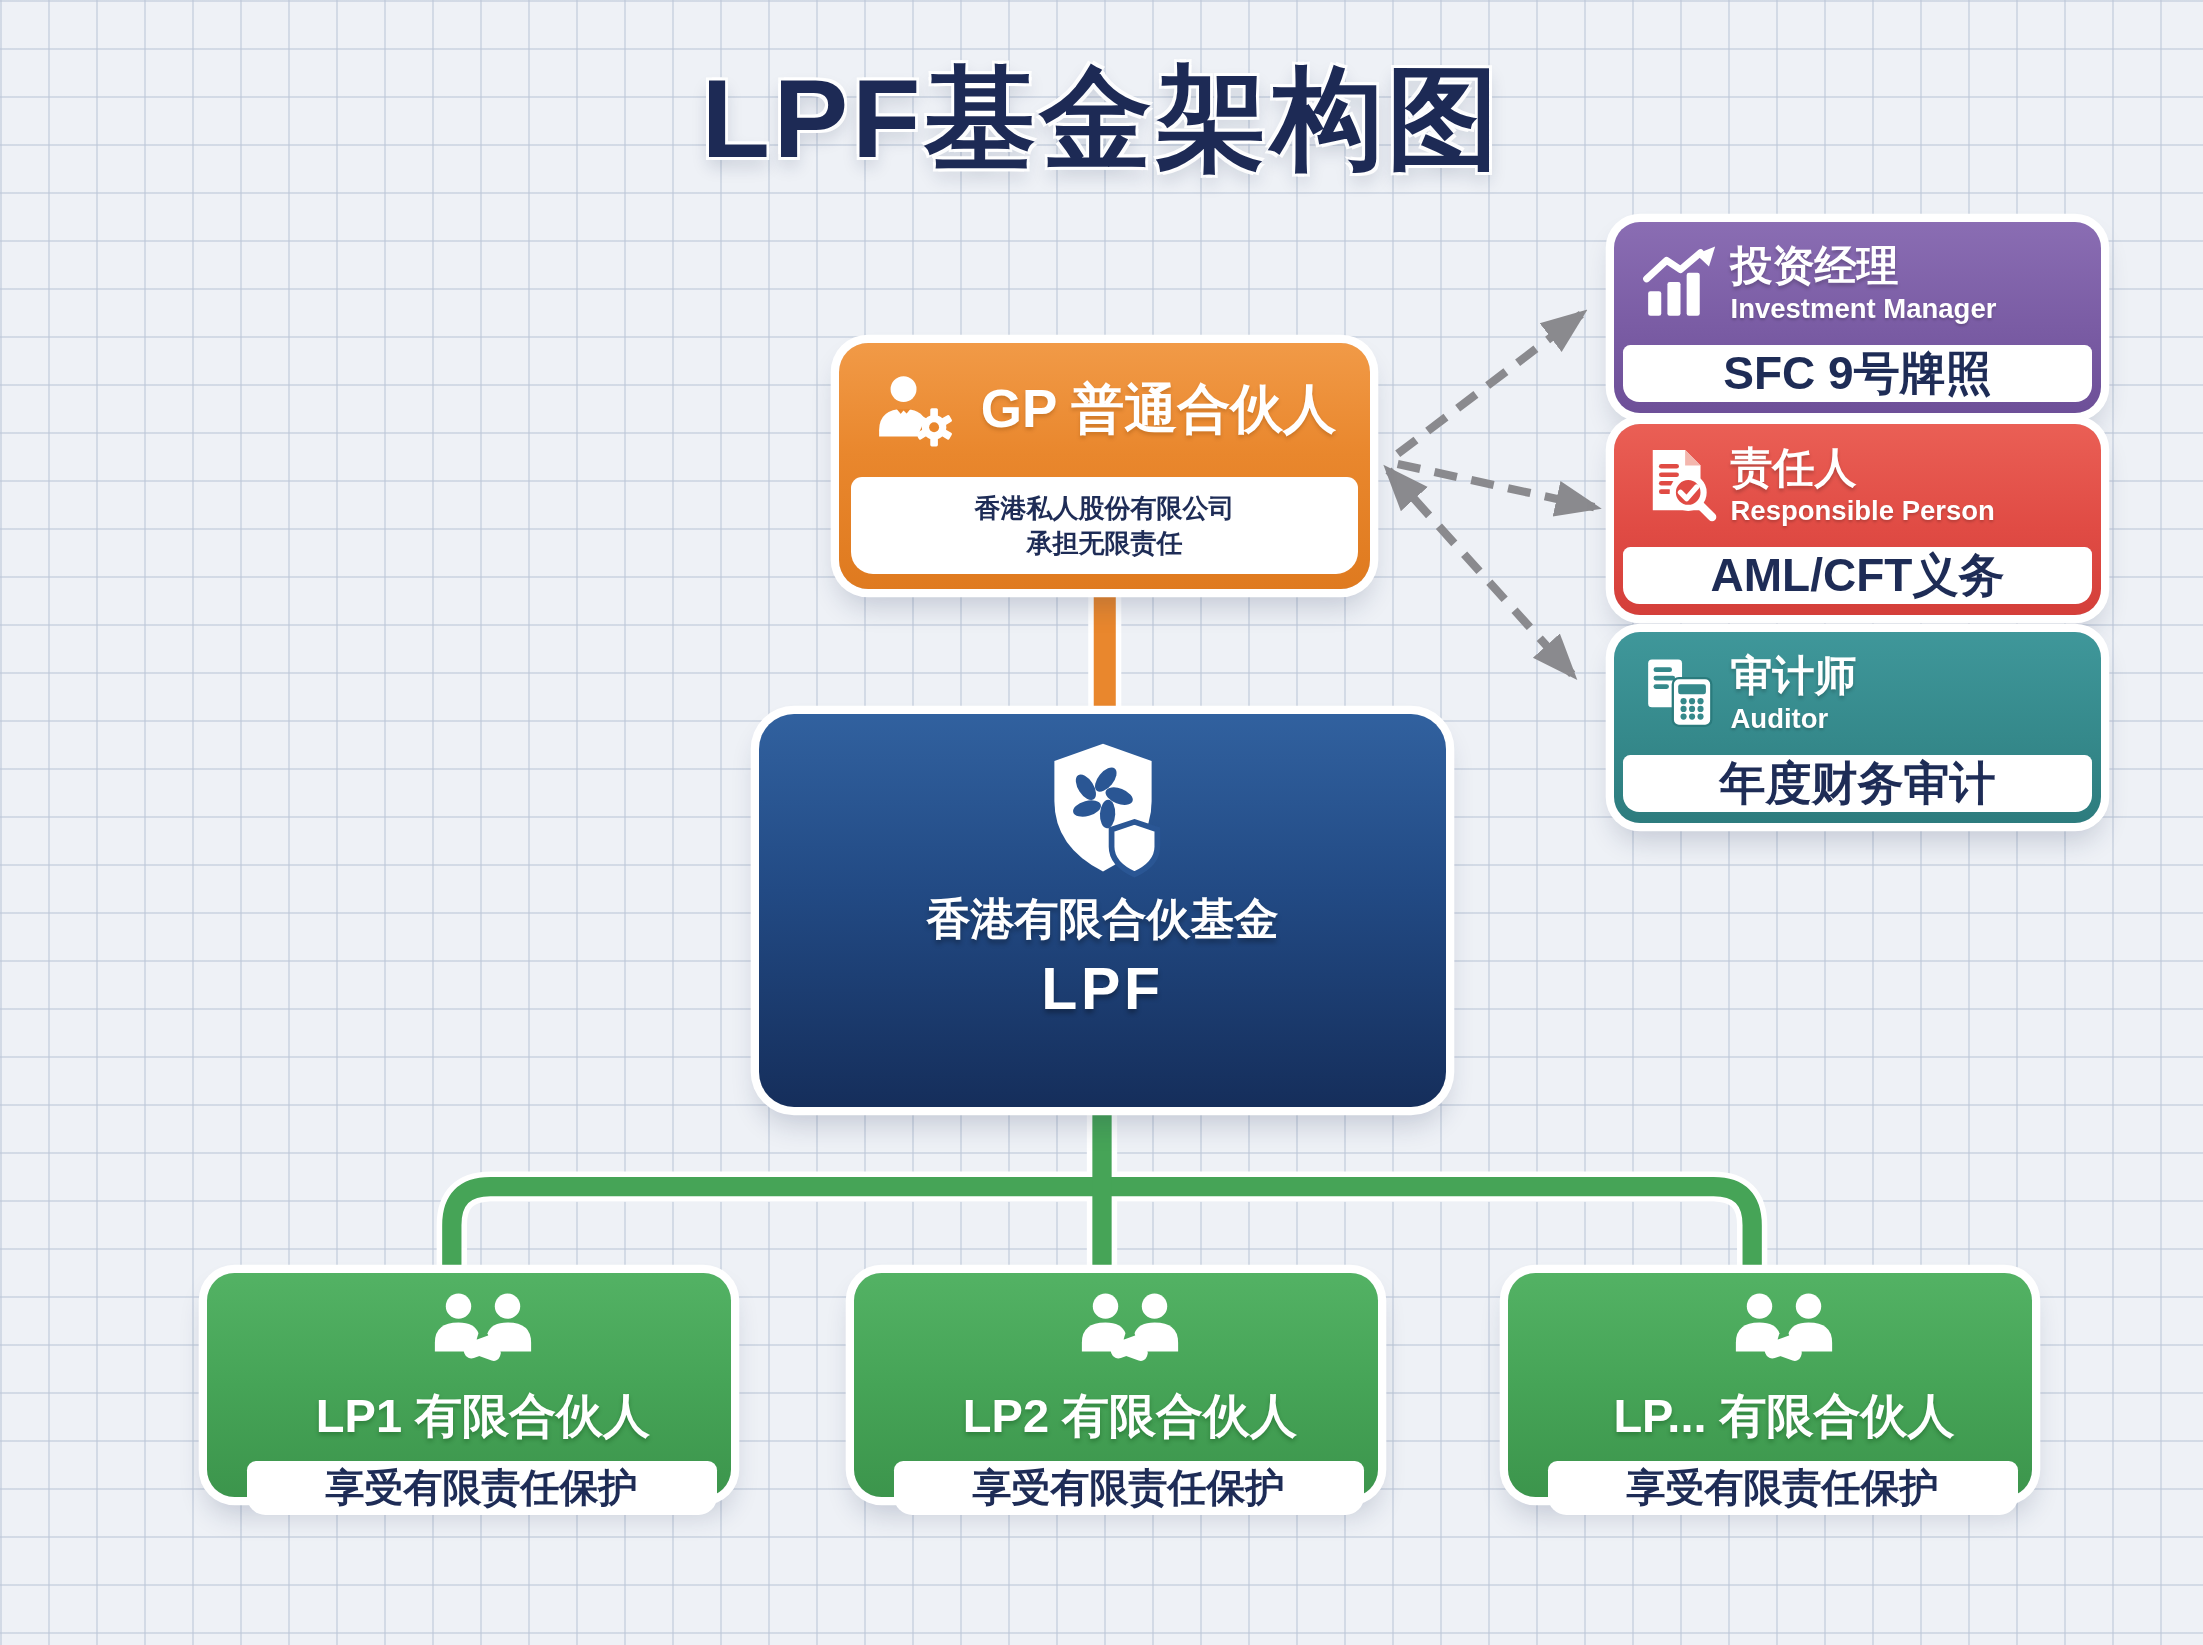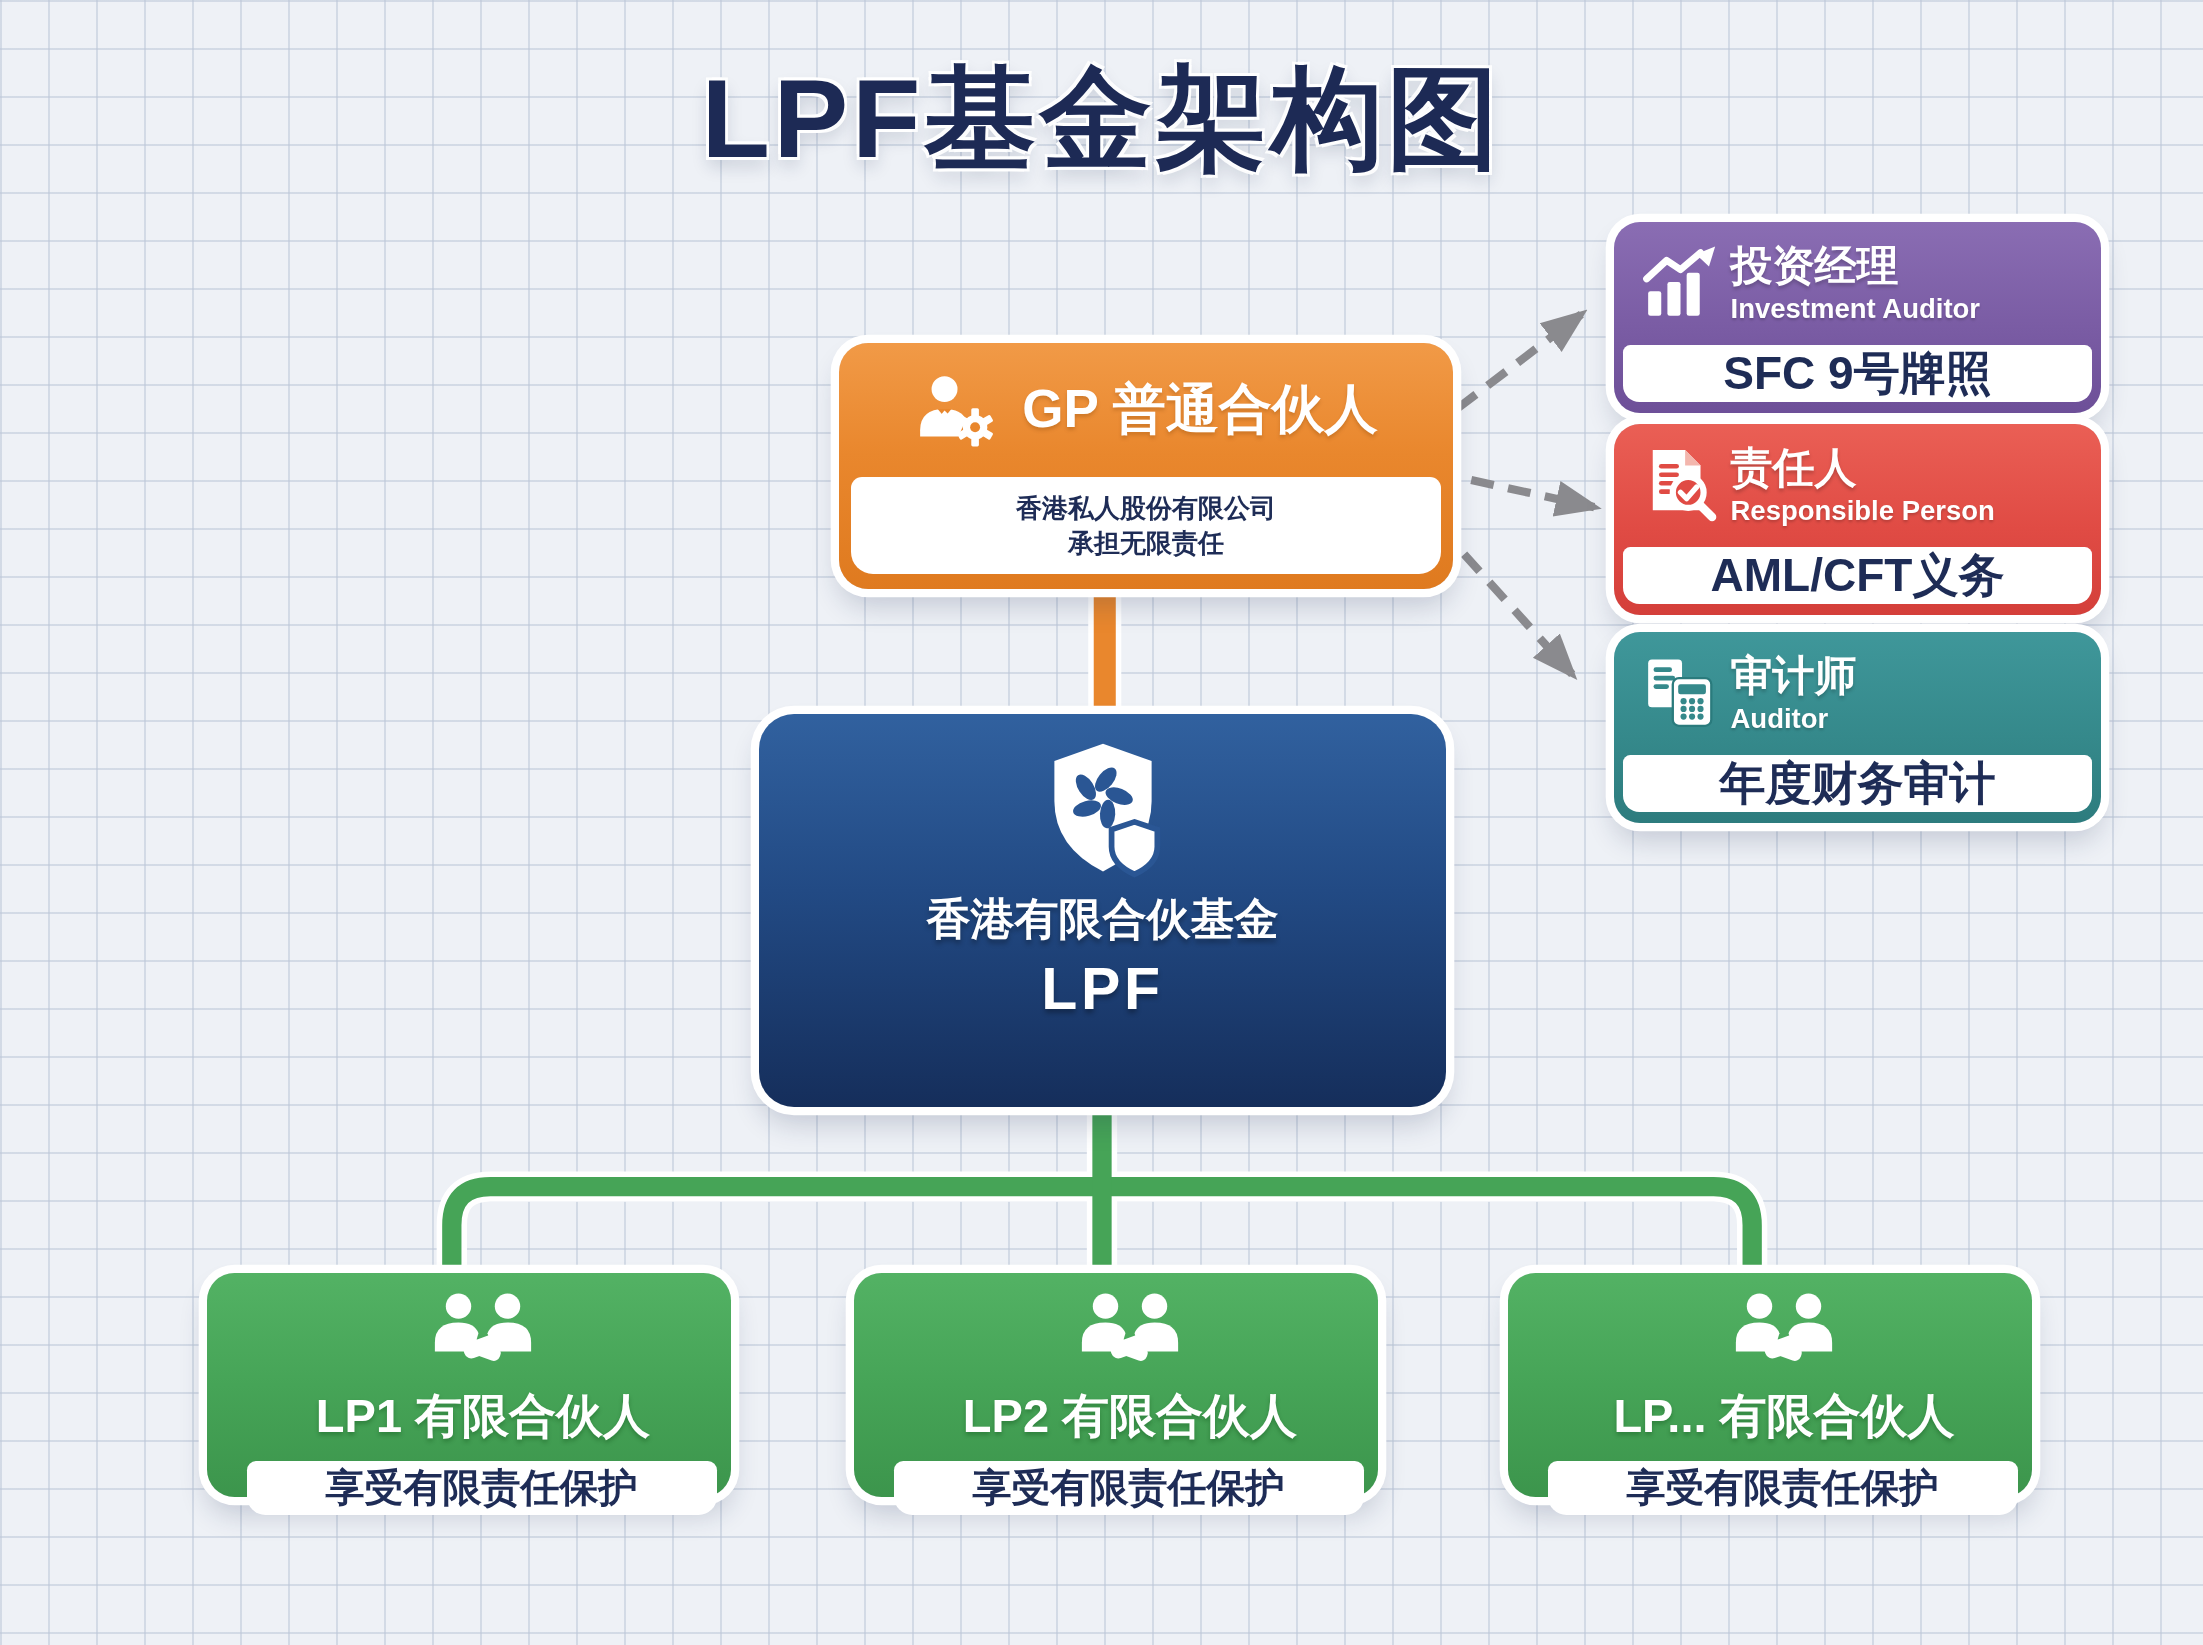--- a/index.html
+++ b/index.html
@@ -18,21 +18,21 @@
     text-shadow:2.8px 2.8px 0 rgba(255,255,255,.9),-2.8px -2.8px 0 rgba(255,255,255,.9),
                 2.8px -2.8px 0 rgba(255,255,255,.9),-2.8px 2.8px 0 rgba(255,255,255,.9),
                 0 9.2px 16.5px rgba(24,38,80,.18);
   }
   svg.wires{position:absolute;left:0;top:0;z-index:1;}
   .card{
     position:absolute;z-index:2;border-radius:29px;
     box-shadow:0 0 0 8.3px #ffffff,0 16.5px 27.5px rgba(24,38,80,.20);
   }
   
-  .gp{left:839px;top:343px;width:614px;height:246px;
+  .gp{left:839px;top:343px;width:531px;height:246px;
       background:linear-gradient(180deg,#f19a47 0%,#e9872d 45%,#df7a1f 100%);}
   .gp-header{height:134px;display:flex;align-items:center;justify-content:center;gap:24px;}
   .gp-title{font-size:53px;font-weight:800;color:#ffffff;text-shadow:0 2.8px 3.7px rgba(120,60,0,.25);}
   .card-white{
     background:#ffffff;margin:0 12px 12px 12px;border-radius:11px 11px 22px 22px;
     display:flex;flex-direction:column;align-items:center;justify-content:center;
   }
   .gp .card-white{height:97px;}
   .gp-body{font-size:26px;font-weight:700;color:#1e2c56;line-height:1.32;text-align:center;}
   
@@ -132,21 +132,21 @@
       <svg width="77" height="77" viewBox="0 0 100 100" fill="#fff">
         <rect x="8" y="60" width="17" height="32" rx="3"></rect>
         <rect x="33" y="48" width="17" height="44" rx="3"></rect>
         <rect x="58" y="36" width="17" height="56" rx="3"></rect>
         <polyline points="6,44 32,20 50,32 76,10" stroke="#fff" stroke-width="9" fill="none" stroke-linecap="round" stroke-linejoin="round"></polyline>
         <polygon points="70,12 95,2 87,28"></polygon>
       </svg>
     </span>
     <span class="side-titles">
       <span class="side-zh">投资经理</span>
-      <span class="side-en">Investment Auditor</span>
+      <span class="side-en">Investment Manager</span>
     </span>
   </div>
   <div class="card-white">
     <span class="side-body">SFC 9号牌照</span>
   </div>
 </div>
 
 <div class="card side rp">
   <div class="side-header">
     <span class="icon-box">

